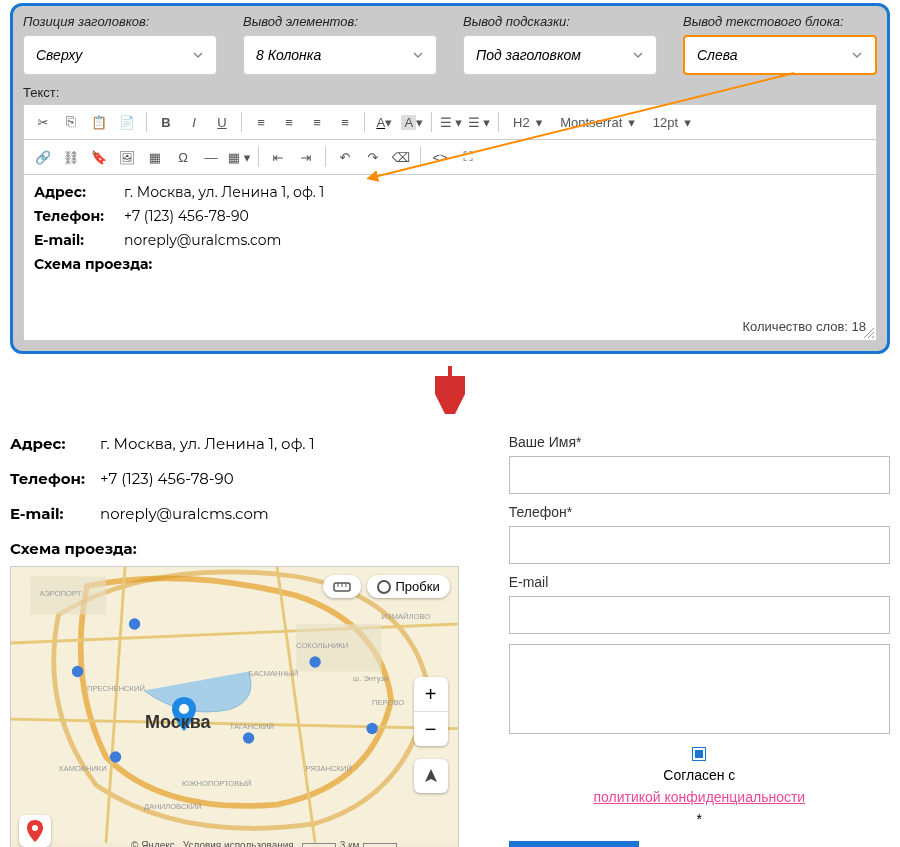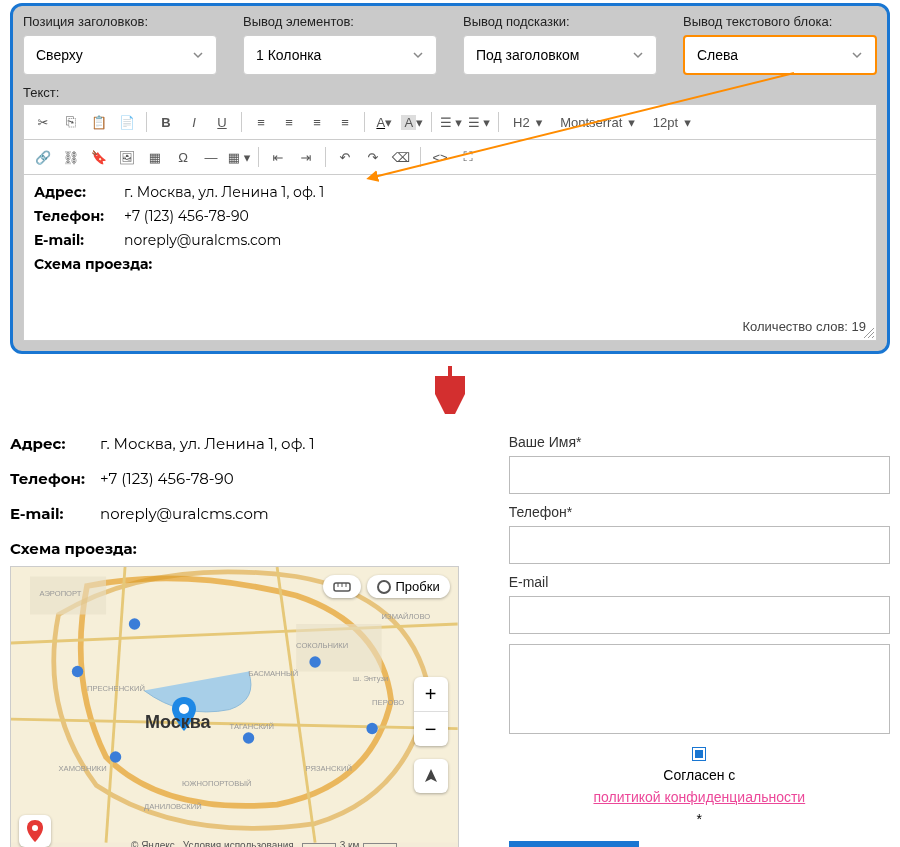--- a/index.html
+++ b/index.html
@@ -1,19 +1,19 @@
 <!DOCTYPE html>
 <html><head>
 <meta charset="utf-8">
 <style>
 * { box-sizing: border-box; margin: 0; padding: 0; }
 body { font-family: Arial, sans-serif; font-size: 14px; background: #fff; width: 900px; }
 
 .admin-panel { border: 3px solid #1976d2; border-radius: 12px; margin: 3px 10px 0 10px; background: #cacaca; padding: 8px 10px 10px 10px; }
-.dropdown-row { display: flex; gap: 26px; }
+.dropdown-row { display: flex; gap: 26px; font-style: italic; }
 .field-group { flex: 1; }
 .field-label { font-size: 13px; color: #222; margin-bottom: 6px; display: block; }
 .dropdown { background: #fff; border: 1px solid #ccc; border-radius: 4px; height: 40px; display: flex; align-items: center; padding: 0 12px; justify-content: space-between; cursor: pointer; }
 .dropdown.highlighted { border: 2px solid #ff8c00; }
 .chevron { width: 12px; height: 12px; }
 
 .text-label { font-size: 13px; color: #222; margin-top: 10px; margin-bottom: 4px; display: block; }
 .editor-box { background: #fff; border: 1px solid #ccc; }
 .toolbar { border-bottom: 1px solid #ccc; padding: 4px 6px; display: flex; flex-wrap: wrap; align-items: center; gap: 2px; }
 .tb-btn { width: 26px; height: 26px; display: inline-flex; align-items: center; justify-content: center; color: #555; cursor: pointer; font-size: 13px; border-radius: 2px; }
@@ -73,21 +73,21 @@
       <div class="dropdown">
         <span>Сверху</span>
         <svg class="chevron" viewBox="0 0 12 12">
             <path d="M2 4 L6 8 L10 4" stroke="#888" stroke-width="1.5" fill="none"></path>
           </svg>
       </div>
     </div>
     <div class="field-group">
       <span class="field-label">Вывод элементов:</span>
       <div class="dropdown">
-        <span>1 Колонка</span>
+        <span>8 Колонка</span>
         <svg class="chevron" viewBox="0 0 12 12">
             <path d="M2 4 L6 8 L10 4" stroke="#888" stroke-width="1.5" fill="none"></path>
           </svg>
       </div>
     </div>
     <div class="field-group">
       <span class="field-label">Вывод подсказки:</span>
       <div class="dropdown">
         <span>Под заголовком</span>
         <svg class="chevron" viewBox="0 0 12 12">
@@ -181,21 +181,21 @@
         <defs>
             <marker id="ah1" markerWidth="10" markerHeight="10" refX="2" refY="3" orient="auto">
               <path d="M0,0 L6,3 L0,6 Z" fill="#ff8c00"></path>
             </marker>
           </defs>
         <line x1="430" y1="8" x2="10" y2="112" stroke="#ff8c00" stroke-width="2" marker-end="url(#ah1)"></line>
       </svg>
     </div>
     <div class="editor-footer">
       <span>Количество слов:</span>
-      <span>19</span>
+      <span>18</span>
       <svg class="resize-handle" viewBox="0 0 10 10">
           <path d="M0 10 L10 0 M4 10 L10 4 M8 10 L10 8" stroke="#999" stroke-width="1"></path>
         </svg>
     </div>
   </div>
 </div>
 
 <div class="arrow-wrap">
   <svg width="30" height="50">
     <defs>

